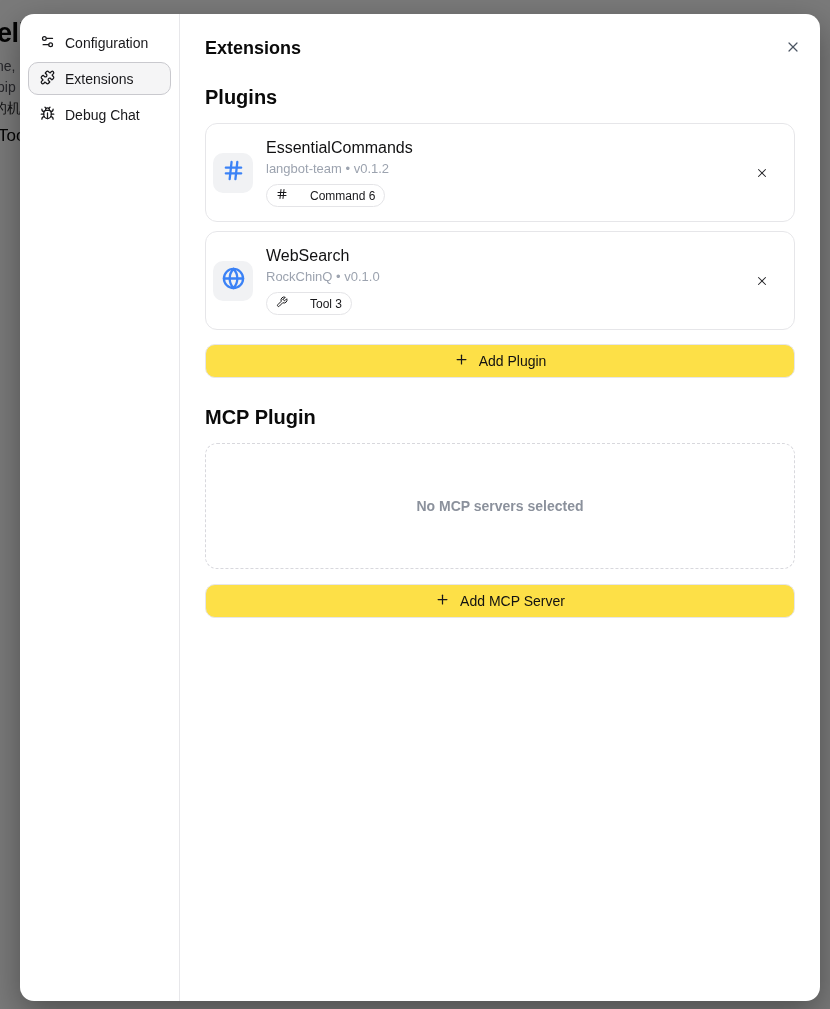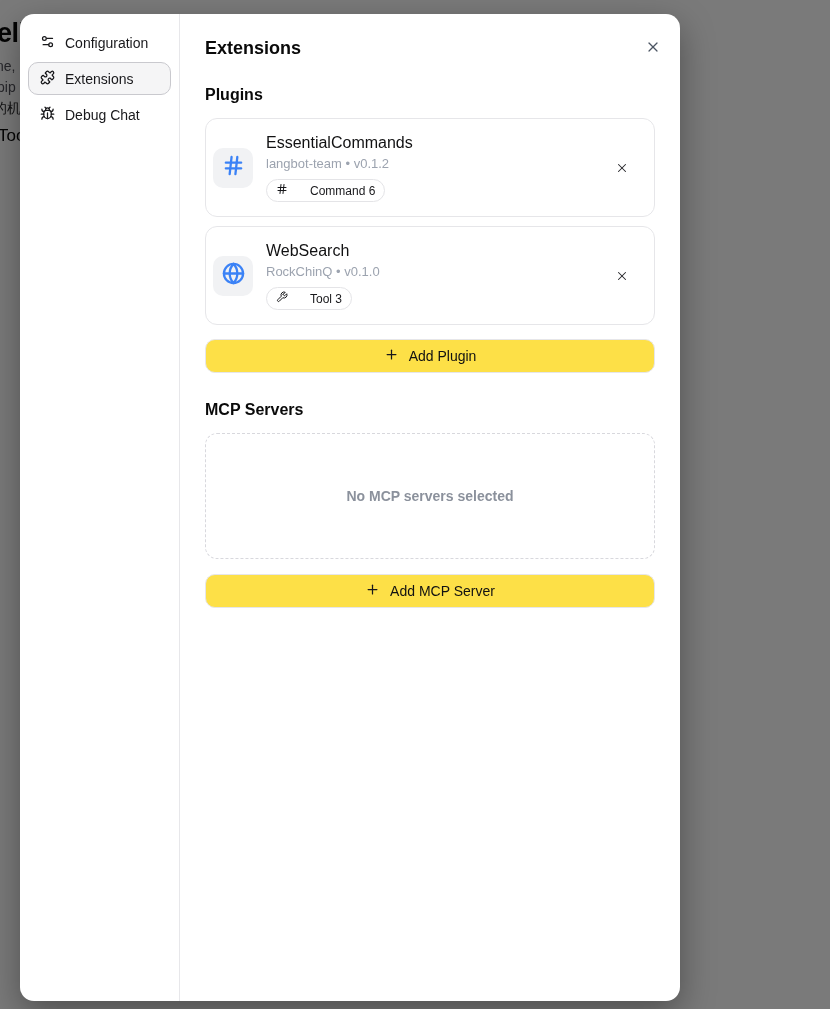--- a/index.html
+++ b/index.html
@@ -16,21 +16,21 @@
   .bg-frag.f0 { left: -3px; top: 18px; font-size: 27px; font-weight: 700; color: #0a0a0a; letter-spacing: -0.5px; }
   .bg-frag.f1 { left: -4px; top: 58px; font-size: 14px; color: #52525b; }
   .bg-frag.f2 { left: -3px; top: 79px; font-size: 14px; color: #52525b; }
   .bg-frag.f3 { left: -7px; top: 100px; font-size: 14px; color: #27272a; }
   .bg-frag.f4 { left: -2px; top: 126px; font-size: 17px; color: #0a0a0a; }
 
   .overlay { position: absolute; inset: 0; background: rgba(0,0,0,0.52); }
 
   
   .modal {
-    position: absolute; left: 20px; top: 14px; width: 660px; height: 987px;
+    position: absolute; left: 20px; top: 14px; width: 800px; height: 987px;
     background: #ffffff; border-radius: 14px;
     box-shadow: 0 12px 34px rgba(0,0,0,0.35);
     display: flex; overflow: hidden;
   }
 
   
   .sidebar { width: 160px; flex-shrink: 0; border-right: 1px solid #e7e7ea; padding: 12px 8px; }
   .side-item {
     height: 33px; display: flex; align-items: center; gap: 10px;
     padding: 0 11px; border-radius: 10px; border: 1px solid transparent;
@@ -40,21 +40,21 @@
   .side-item svg { width: 15px; height: 15px; flex-shrink: 0; }
 
   
   .content { flex: 1; padding: 24px 25px; position: relative; }
   .close-btn {
     position: absolute; top: 25px; right: 19px; width: 16px; height: 16px;
     color: #4b5563; cursor: pointer; background: none; border: none; padding: 0;
   }
   .close-btn svg { width: 100%; height: 100%; }
   .page-title { font-size: 18px; font-weight: 700; color: #0a0a0a; margin-bottom: 27px; }
-  .section-heading { font-size: 16px; font-weight: 700; color: #0a0a0a; margin-bottom: 14px; }
+  .section-heading { font-size: 20px; font-weight: 700; color: #0a0a0a; margin-bottom: 14px; }
 
   .plugin-card {
     border: 1px solid #e6e6e9; border-radius: 12px; padding: 14px 16px 14px 7px;
     display: flex; align-items: center; margin-bottom: 9px; position: relative;
     min-height: 95px; background: #fff;
   }
   .tile {
     width: 40px; height: 40px; border-radius: 10px; background: #f1f2f4;
     display: flex; align-items: center; justify-content: center; flex-shrink: 0;
   }
@@ -225,21 +225,21 @@
     <button class="add-btn">
       <span>
         <svg viewBox="0 0 24 24" fill="none" stroke="currentColor" stroke-width="2" stroke-linecap="round" stroke-linejoin="round" width="15" height="15">
             <path d="M5 12h14"></path>
             <path d="M12 5v14"></path>
           </svg>
       </span>
       <span>Add Plugin</span>
     </button>
 
-    <div class="section-heading mcp-heading">MCP Servers</div>
+    <div class="section-heading mcp-heading">MCP Plugin</div>
 
     <div class="empty-box">
       <span>No MCP servers selected</span>
     </div>
 
     <button class="add-btn mcp">
       <span>
         <svg viewBox="0 0 24 24" fill="none" stroke="currentColor" stroke-width="2" stroke-linecap="round" stroke-linejoin="round" width="15" height="15">
             <path d="M5 12h14"></path>
             <path d="M12 5v14"></path>

